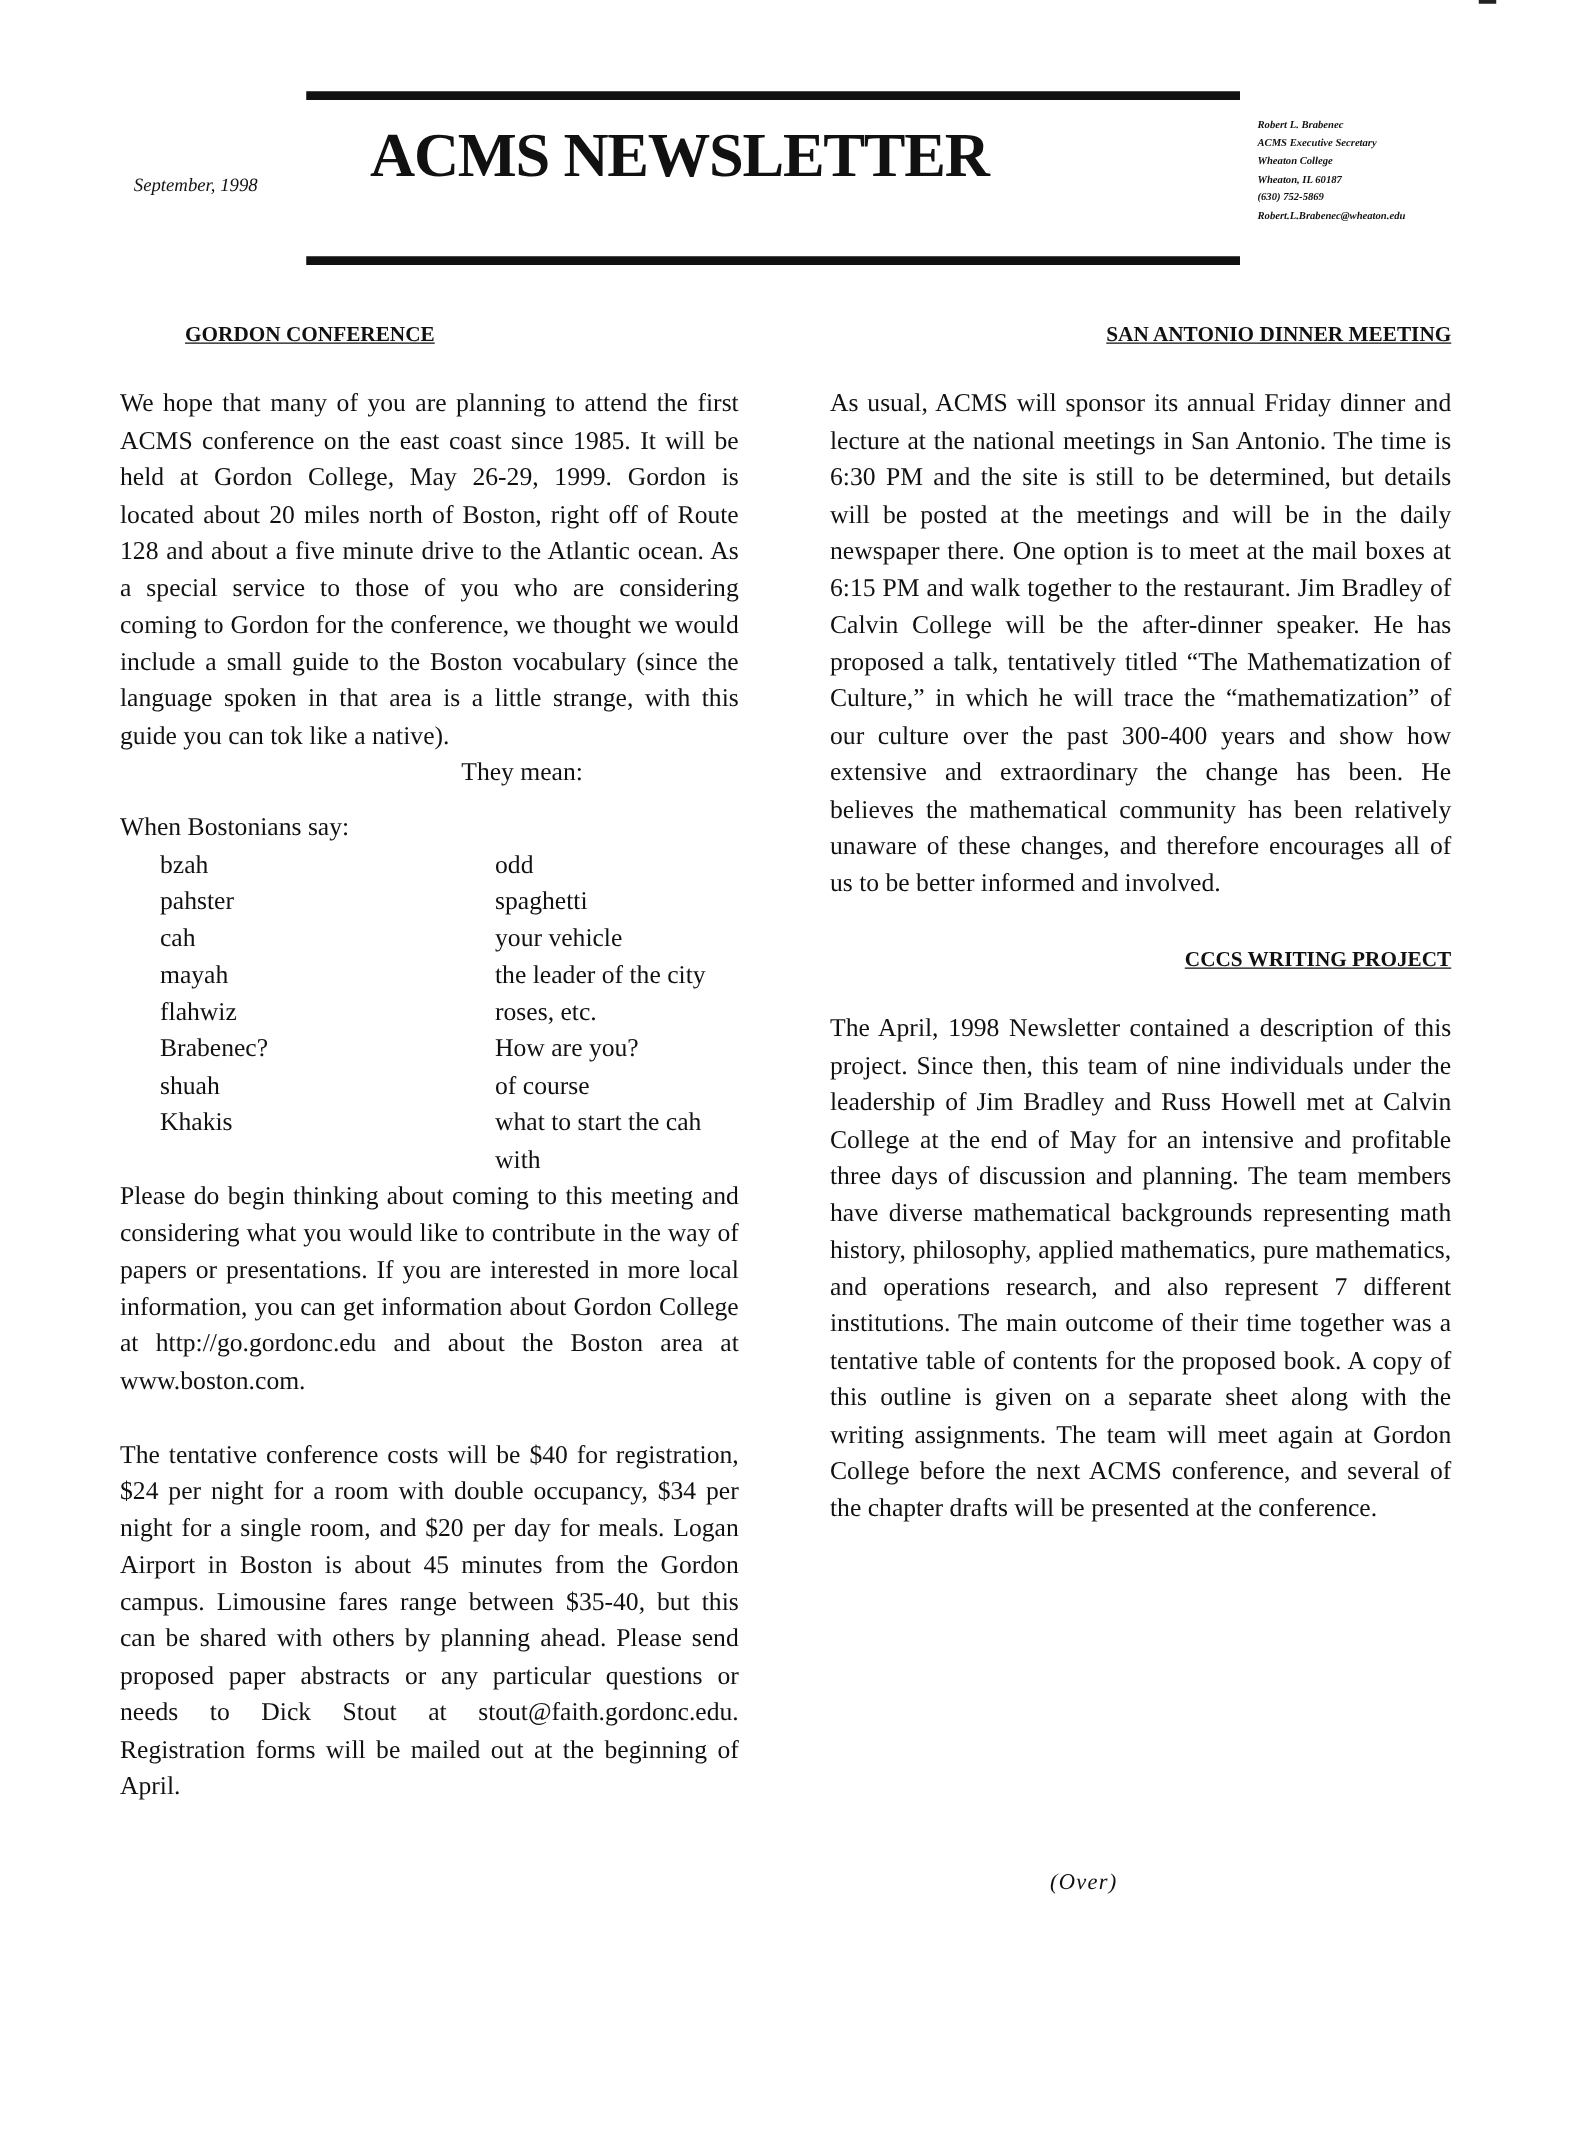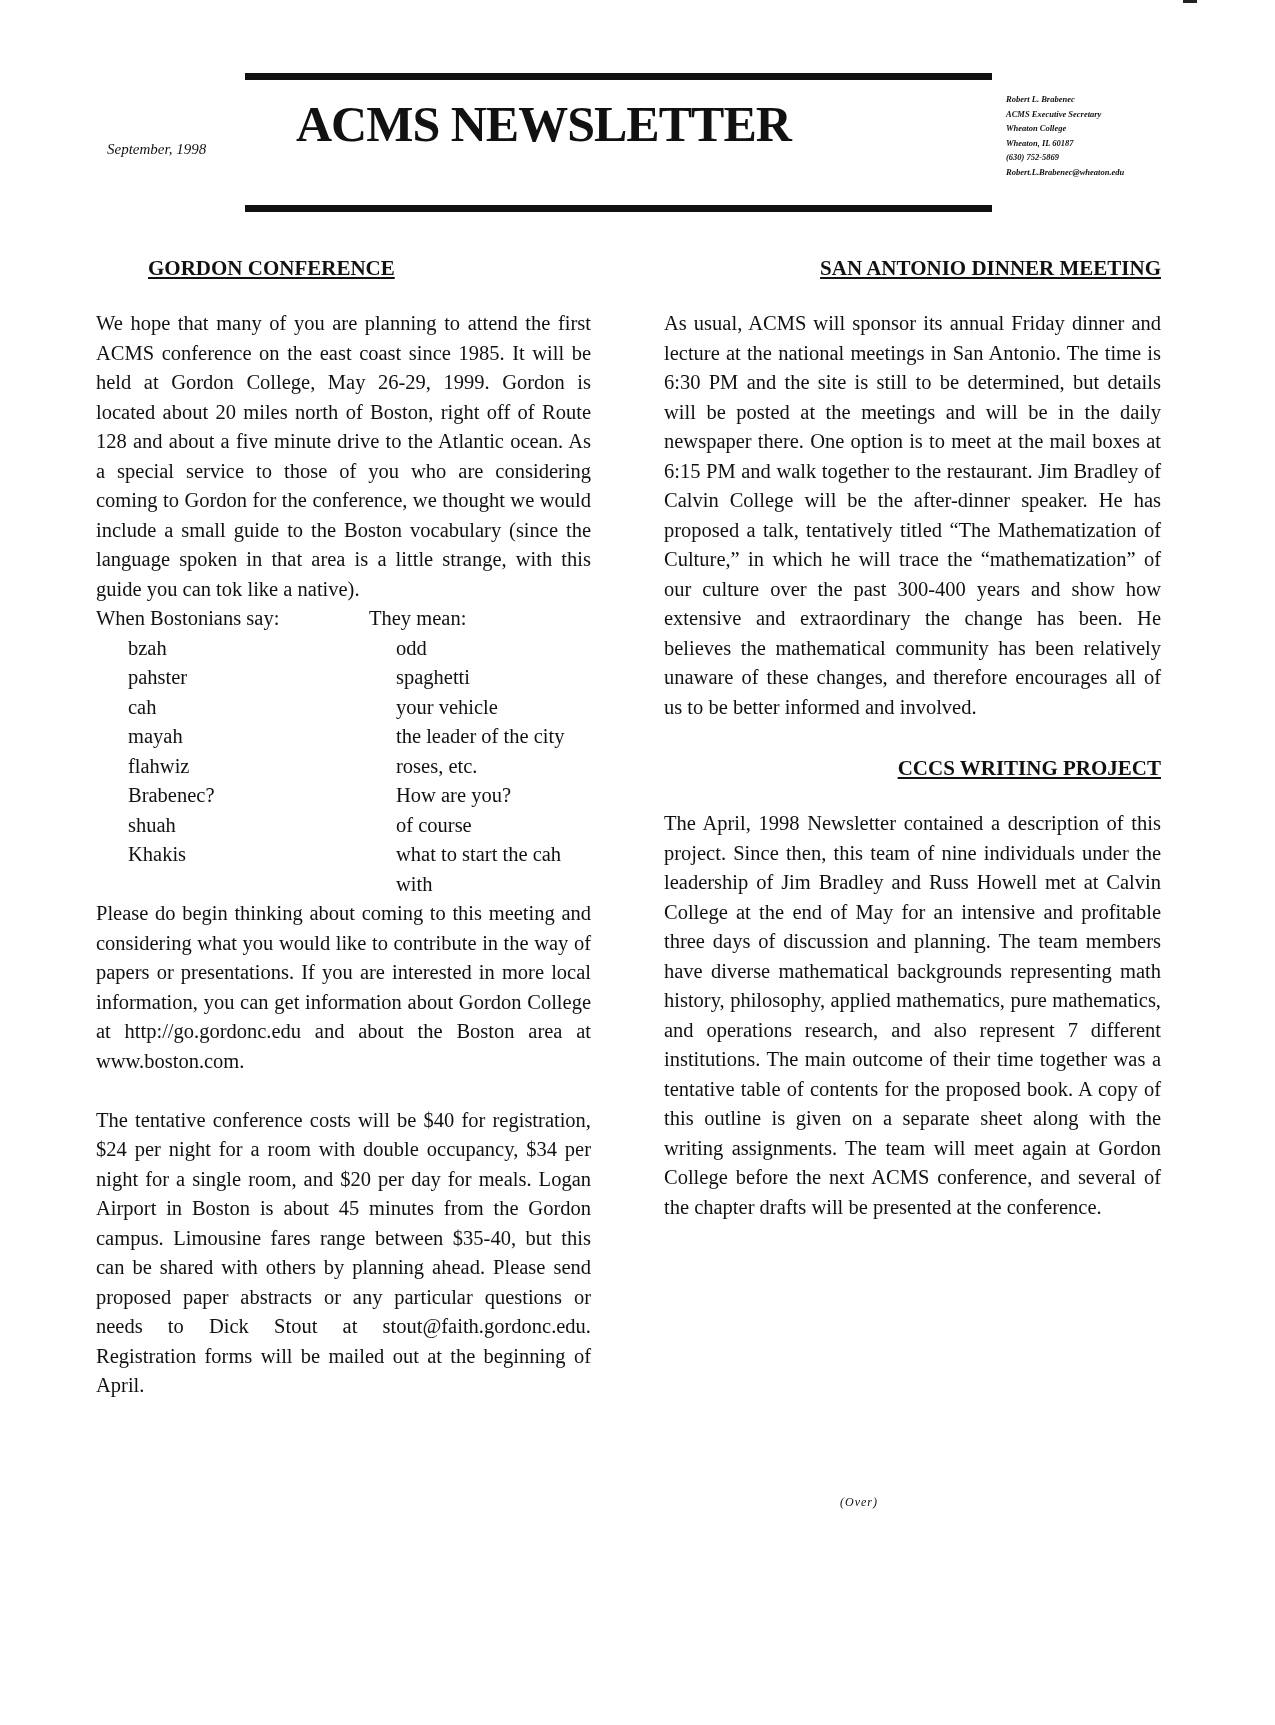--- a/index.html
+++ b/index.html
@@ -8,33 +8,33 @@
   .rule { position: absolute; left: 245px; width: 747px; height: 7px; background: #111; }
   .rule.top { top: 73px; }
   .rule.bottom { top: 205px; }
   .date { position: absolute; left: 107px; top: 141px; font-style: italic; font-size: 15px; }
   .title { position: absolute; left: 296px; top: 99px; font-weight: bold; font-size: 50px; letter-spacing: -1px; line-height: 1; white-space: nowrap; }
   .contact { position: absolute; left: 1006px; top: 92px; font-style: italic; font-weight: bold; font-size: 8.5px; line-height: 14.5px; }
   .contact div { white-space: nowrap; }
   .col { position: absolute; width: 495px; font-size: 20.5px; line-height: 29.5px; }
   .col.left { left: 96px; top: 254px; }
   .col.right { left: 664px; top: 254px; width: 497px; }
-  .heading { font-weight: bold; text-decoration: underline; text-align: center; font-size: 21px; line-height: 28px; margin: 0 0 27px 0; }
+  .heading { font-weight: bold; text-decoration: underline; text-align: center; font-size: 17px; line-height: 28px; margin: 0 0 27px 0; }
   .col.left .heading { text-align: left; padding-left: 52px; }
   .col.right .heading { text-align: right; padding-left: 38px; }
   .col.right .heading.ccc { padding-left: 71px; }
   p { margin: 0; text-align: justify; text-align-last: left; }
   .para-gap { height: 29.5px; }
   .vocab-head { display: flex; }
-  .vocab-head span:first-child { width: 273px; }
+  .vocab-head span:first-child { width: 273px; margin-top: 44px; }
   .vocab-row { display: flex; }
   .vocab-row .say { width: 273px; padding-left: 32px; box-sizing: border-box; }
   .vocab-row .mean { width: 222px; padding-left: 27px; box-sizing: border-box; }
   .wrapped { padding-left: 32px; }
-  .over { position: absolute; left: 840px; top: 1495px; font-style: italic; font-size: 12px; letter-spacing: 1px; }
+  .over { position: absolute; left: 840px; top: 1495px; font-style: italic; font-size: 18px; letter-spacing: 1px; }
   .section-gap { height: 32px; }
 </style>
 </head>
 <body>
 
 <div class="page-mark"></div>
 
 <header>
   <div class="rule top"></div>
   <div class="date">September, 1998</div>

